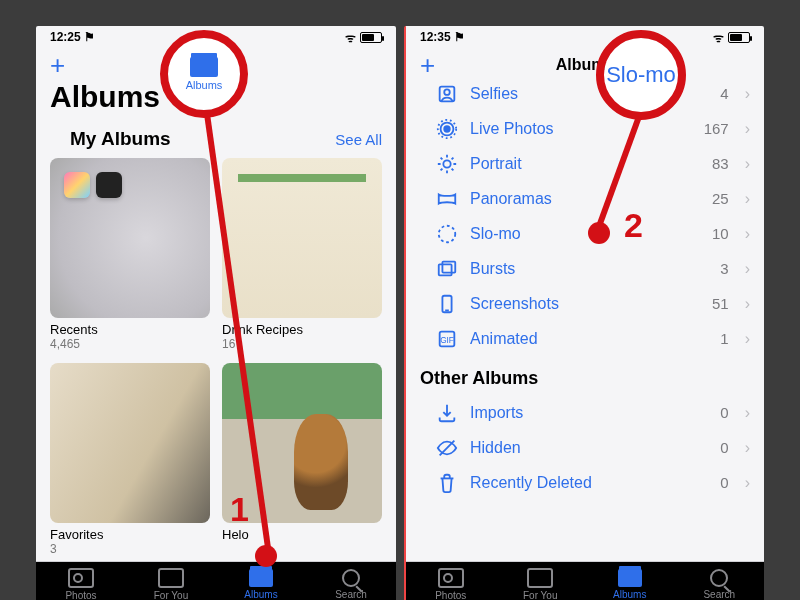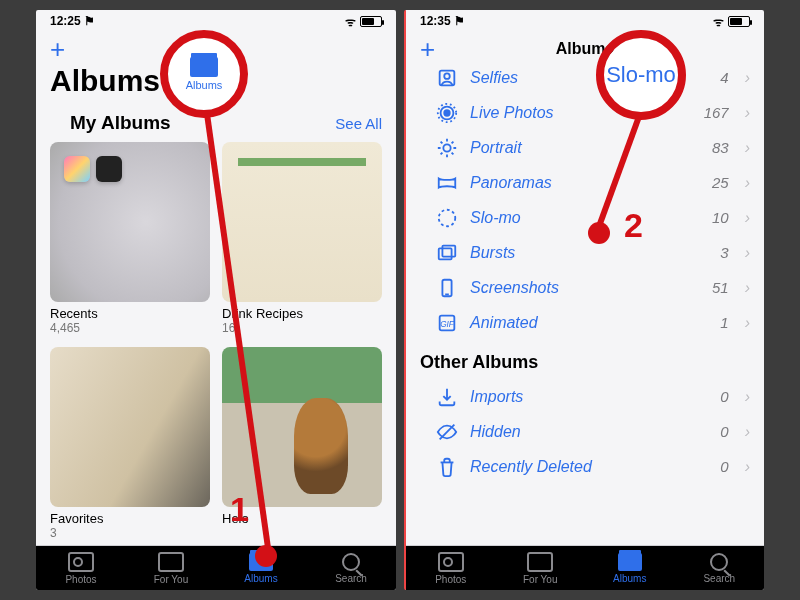--- a/index.html
+++ b/index.html
@@ -1,17 +1,17 @@
 <!DOCTYPE html>
 <html><head>
 <meta charset="utf-8">
 <style>
   * { box-sizing: border-box; margin: 0; padding: 0; font-family: -apple-system, Helvetica, Arial, sans-serif; }
   body { background:#3c3c3c; width:800px; height:600px; display:flex; align-items:center; justify-content:center; }
-  .stage { width:800px; height:600px; background:#3c3c3c; position:relative; display:flex; justify-content:center; align-items:flex-start; padding:10px 20px; gap:8px; }
+  .stage { width:800px; height:600px; background:#3c3c3c; position:relative; display:flex; justify-content:center; align-items:flex-start; padding:26px 20px; gap:8px; }
   .phone { width:360px; height:580px; background:#f5f5f7; position:relative; overflow:hidden; border-radius:2px;}
   .phone + .phone { border-left:2px solid #ef4444; }
   .statusbar { height:22px; display:flex; align-items:center; justify-content:space-between; padding:0 14px; font-size:12px; font-weight:600; color:#000;}
   .sb-right { display:flex; align-items:center; gap:4px;}
   .sb-right .batt { width:22px; height:11px; border:1px solid #000; border-radius:2px; position:relative;}
   .sb-right .batt::after{content:"";position:absolute;right:-3px;top:3px;width:2px;height:5px;background:#000;border-radius:1px;}
   .sb-right .batt .fill{position:absolute;left:1px;top:1px;bottom:1px;width:60%;background:#000;border-radius:1px;}
 
   .headerrow { padding:4px 14px 0; }
   .plus { color:#2f6fea; font-size:26px; font-weight:300; line-height:26px;}
@@ -38,21 +38,21 @@
   .tab.active { color:#2f6fea;}
   .tab .ticon { width:26px; height:20px; border-radius:3px; position:relative;}
   .ticon.photos, .ticon.foryou { border:2px solid currentColor;}
   .ticon.photos::after{content:"";position:absolute;left:3px;top:3px;width:6px;height:6px;border:2px solid currentColor;border-radius:50%;}
   .ticon.albums { width:24px; height:18px; background:currentColor; border-radius:2px; box-shadow:0 -4px 0 -1px currentColor;}
   .ticon.search { width:18px;height:18px;border:2px solid currentColor;border-radius:50%;}
   .ticon.search::after{content:"";position:absolute;right:-5px;bottom:-5px;width:8px;height:2px;background:currentColor;transform:rotate(45deg);}
 
   
   .navTitle { text-align:center; font-size:16px; font-weight:600; color:#000; margin-top:-22px;}
-  .list { padding:2px 0 0;font-style:italic; }
+  .list { padding:2px 0 0; }
   .row { display:flex; align-items:center; height:35px; padding:0 14px; gap:12px;}
   .row .ic { width:22px; height:22px; color:#2f6fea; display:flex;align-items:center;justify-content:center;margin-left:16px;}
   .row .label { flex:1; font-size:16px; color:#2f6fea;}
   .row .count { font-size:15px; color:#7a7a7e;}
   .row .chev { color:#bdbdc1; font-size:16px; margin-left:4px;}
   .listHeader { font-size:18px; font-weight:700; color:#000; padding:12px 14px 4px;}
 
   
   .ring { position:absolute; border:8px solid #d31016; border-radius:50%; background:rgba(255,255,255,0.0); pointer-events:none;}
   .dot { position:absolute; width:22px; height:22px; background:#d31016; border-radius:50%; pointer-events:none;}

